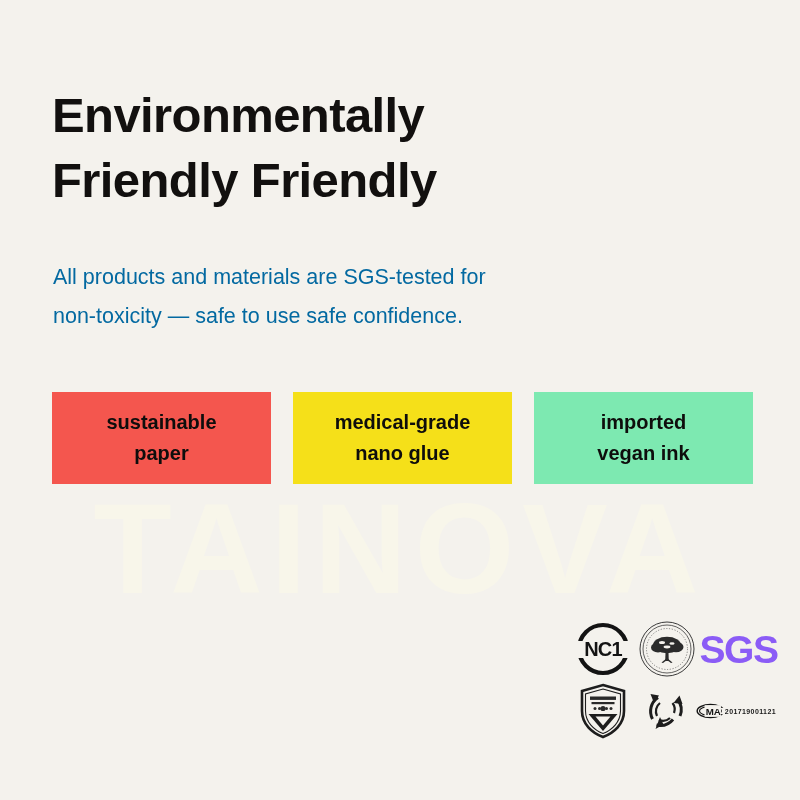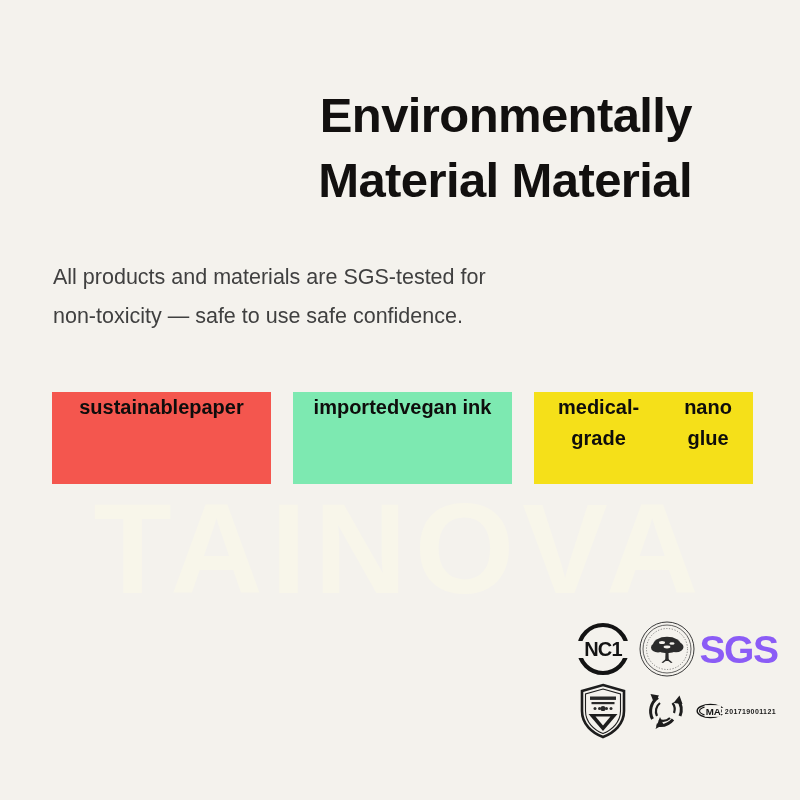--- a/index.html
+++ b/index.html
@@ -48,21 +48,20 @@
     position: absolute;
     left: 52px;
     top: 50px;
     width: 640px;
     font-family: "Liberation Sans", sans-serif;
     font-weight: 700;
     font-size: 49px;
     line-height: 1.32;
     letter-spacing: -0.6px;
     color: #12100f;
-    text-align: right;
   }
   .headline .ln { display: block; }
 
   
   .subcopy {
     position: absolute;
     left: 53px;
     top: 236px;
     width: 600px;
     font-family: "Liberation Sans", sans-serif;
@@ -78,21 +77,22 @@
     position: absolute;
     left: 52px;
     top: 392px;
     display: flex;
     gap: 22px;
   }
   .chip {
     width: 219px;
     height: 92px;
     display: flex;
-    flex-direction: row;
+    flex-direction: column;
+    align-items: center;
     justify-content: center;
     font-family: "Liberation Sans", sans-serif;
     font-weight: 700;
     font-size: 20px;
     line-height: 1.55;
     color: #0e0d0c;
     text-align: center;
   }
   .chip .ln { display: block; }
 
@@ -142,43 +142,43 @@
 </style>
 </head>
 <body style="background: rgb(244, 242, 237);">
 
 <div class="page">
 
   <div class="watermark" style="color: rgb(248, 246, 234);">TAINOVA</div>
 
   <h1 class="headline" style="color: rgb(18, 16, 15);">
     <span class="ln">Environmentally</span>
-    <span class="ln">Material Material</span>
+    <span class="ln">Friendly Friendly</span>
   </h1>
 
-  <p class="subcopy" style="color: #404040;">
+  <p class="subcopy" style="color: #0369a1;">
     <span class="ln">All products and materials are SGS-tested for</span>
     <span class="ln">non-toxicity — safe to use safe confidence.</span>
   </p>
 
   <div class="chips">
 
     <div class="chip" id="chip0" style="background: rgb(244, 86, 78);">
       <span class="ln">sustainable</span>
       <span class="ln">paper</span>
     </div>
 
+    <div class="chip" id="chip2" style="background: rgb(245, 224, 25);">
+      <span class="ln">medical-grade</span>
+      <span class="ln">nano glue</span>
+    </div>
+
     <div class="chip" id="chip1" style="background: rgb(125, 233, 177);">
       <span class="ln">imported</span>
       <span class="ln">vegan ink</span>
-    </div>
-
-    <div class="chip" id="chip2" style="background: rgb(245, 224, 25);">
-      <span class="ln">medical-grade</span>
-      <span class="ln">nano glue</span>
     </div>
 
   </div>
 
   <div class="certs">
 
     <div class="cert-row">
 
       <div class="cert cert-nc1">
         <svg width="56" height="56" viewBox="0 0 56 56" aria-hidden="true">

